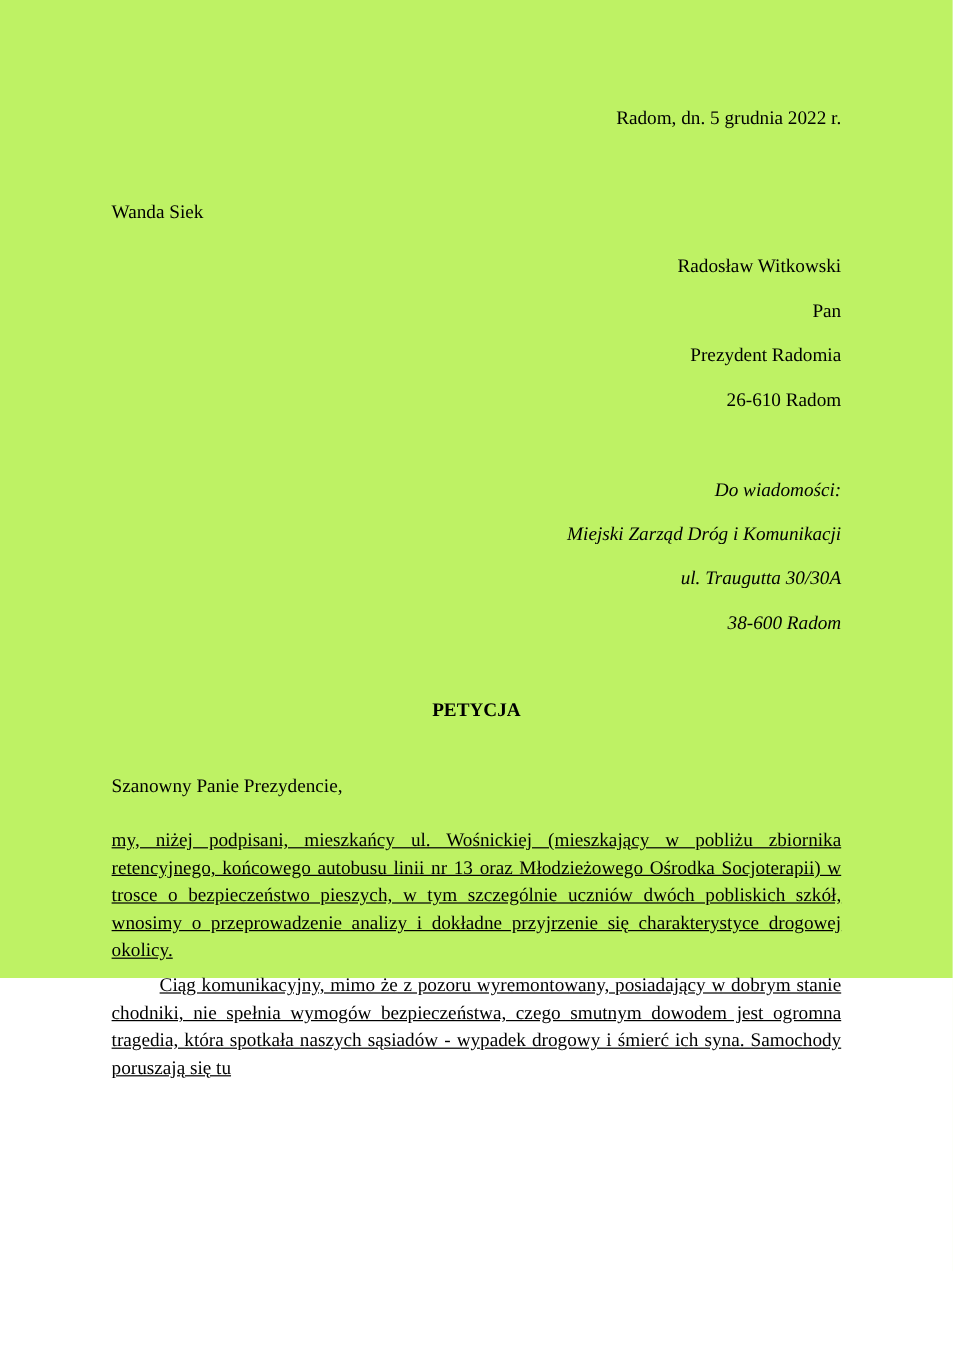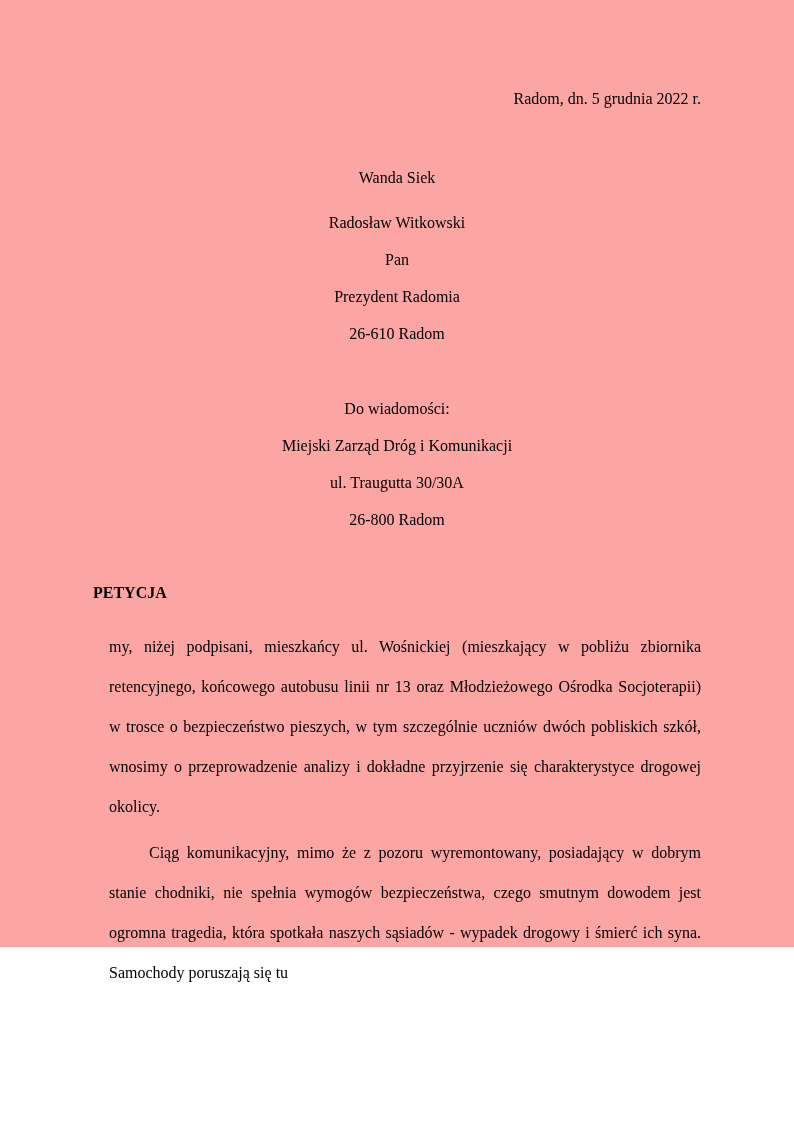--- a/index.html
+++ b/index.html
@@ -11,60 +11,62 @@
     width: 794px;
     height: 1123px;
     overflow: hidden;
     font-family: "Liberation Serif", "DejaVu Serif", serif;
     font-size: 16px;
     color: #000000;
   }
   .page {
     box-sizing: border-box;
     width: 794px;
-    height: 947px;
+    height: 815px;
     padding: 80px 93px 0 93px;
-    background: #fca5a5;
+    background: #bef264;
   }
   .line {
     white-space: pre-wrap;
     line-height: 37px;
     margin: 0;
-    text-align: center;
   }
   .date-line {
     text-align: right;
     line-height: 37px;
     margin: 0;
   }
   .sender-block {
     margin-top: 42px;
   }
   .recipient-block {
     margin-top: 8px;
     text-align: right;
   }
   .cc-block {
     margin-top: 38px;
     text-align: right;
+    font-style: italic;
   }
   .doc-title {
     margin-top: 36px;
+    text-align: center;
     font-weight: bold;
     line-height: 37px;
   }
   .salutation {
     margin-top: 26px;
     line-height: 37px;
     margin-bottom: 0;
   }
   .body-paragraph {
     text-align: justify;
-    line-height: 40px;
-    margin: 15px 0 0 16px;
+    line-height: 23px;
+    margin: 15px 0 0 0;
+    text-decoration: underline;
   }
   .body-paragraph.indented {
     margin-top: 6px;
     text-indent: 40px;
   }
 </style>
 </head>
 <body>
 
 <div class="page">
@@ -79,23 +81,24 @@
     <p class="line">Radosław Witkowski</p>
     <p class="line">Pan</p>
     <p class="line">Prezydent Radomia</p>
     <p class="line">26-610 Radom</p>
   </div>
 
   <div class="cc-block">
     <p class="line">Do wiadomości:</p>
     <p class="line">Miejski Zarząd Dróg i Komunikacji</p>
     <p class="line">ul. Traugutta 30/30A</p>
-    <p class="line">26-800 Radom</p>
+    <p class="line">38-600 Radom</p>
   </div>
 
   <p class="doc-title">PETYCJA</p>
 
+  <p class="salutation">Szanowny Panie Prezydencie,</p>
 
   <p class="body-paragraph">my, niżej podpisani, mieszkańcy ul. Wośnickiej (mieszkający w pobliżu zbiornika retencyjnego, końcowego autobusu linii nr 13 oraz Młodzieżowego Ośrodka Socjoterapii) w trosce o bezpieczeństwo pieszych, w tym szczególnie uczniów dwóch pobliskich szkół, wnosimy o przeprowadzenie analizy i dokładne przyjrzenie się charakterystyce drogowej okolicy.</p>
 
   <p class="body-paragraph indented">Ciąg komunikacyjny, mimo że z pozoru wyremontowany, posiadający w dobrym stanie chodniki, nie spełnia wymogów bezpieczeństwa, czego smutnym dowodem jest ogromna tragedia, która spotkała naszych sąsiadów - wypadek drogowy i śmierć ich syna. Samochody poruszają się tu</p>
 
 </div>
 
 </body></html>

